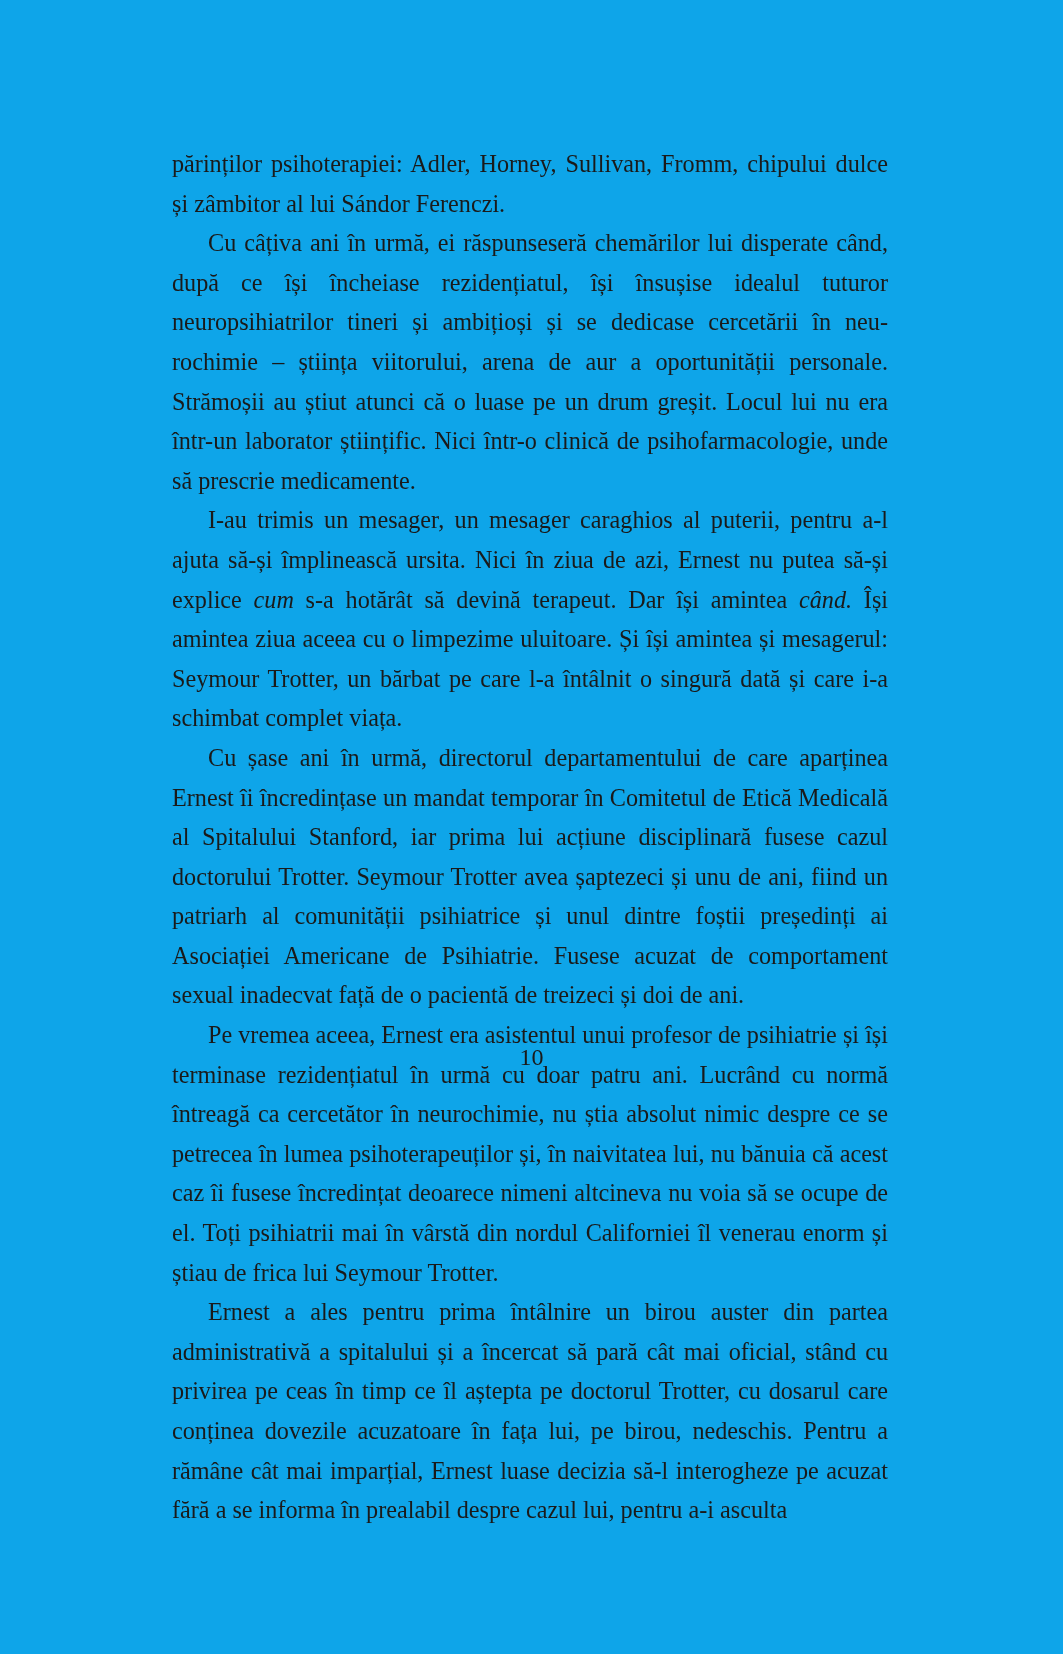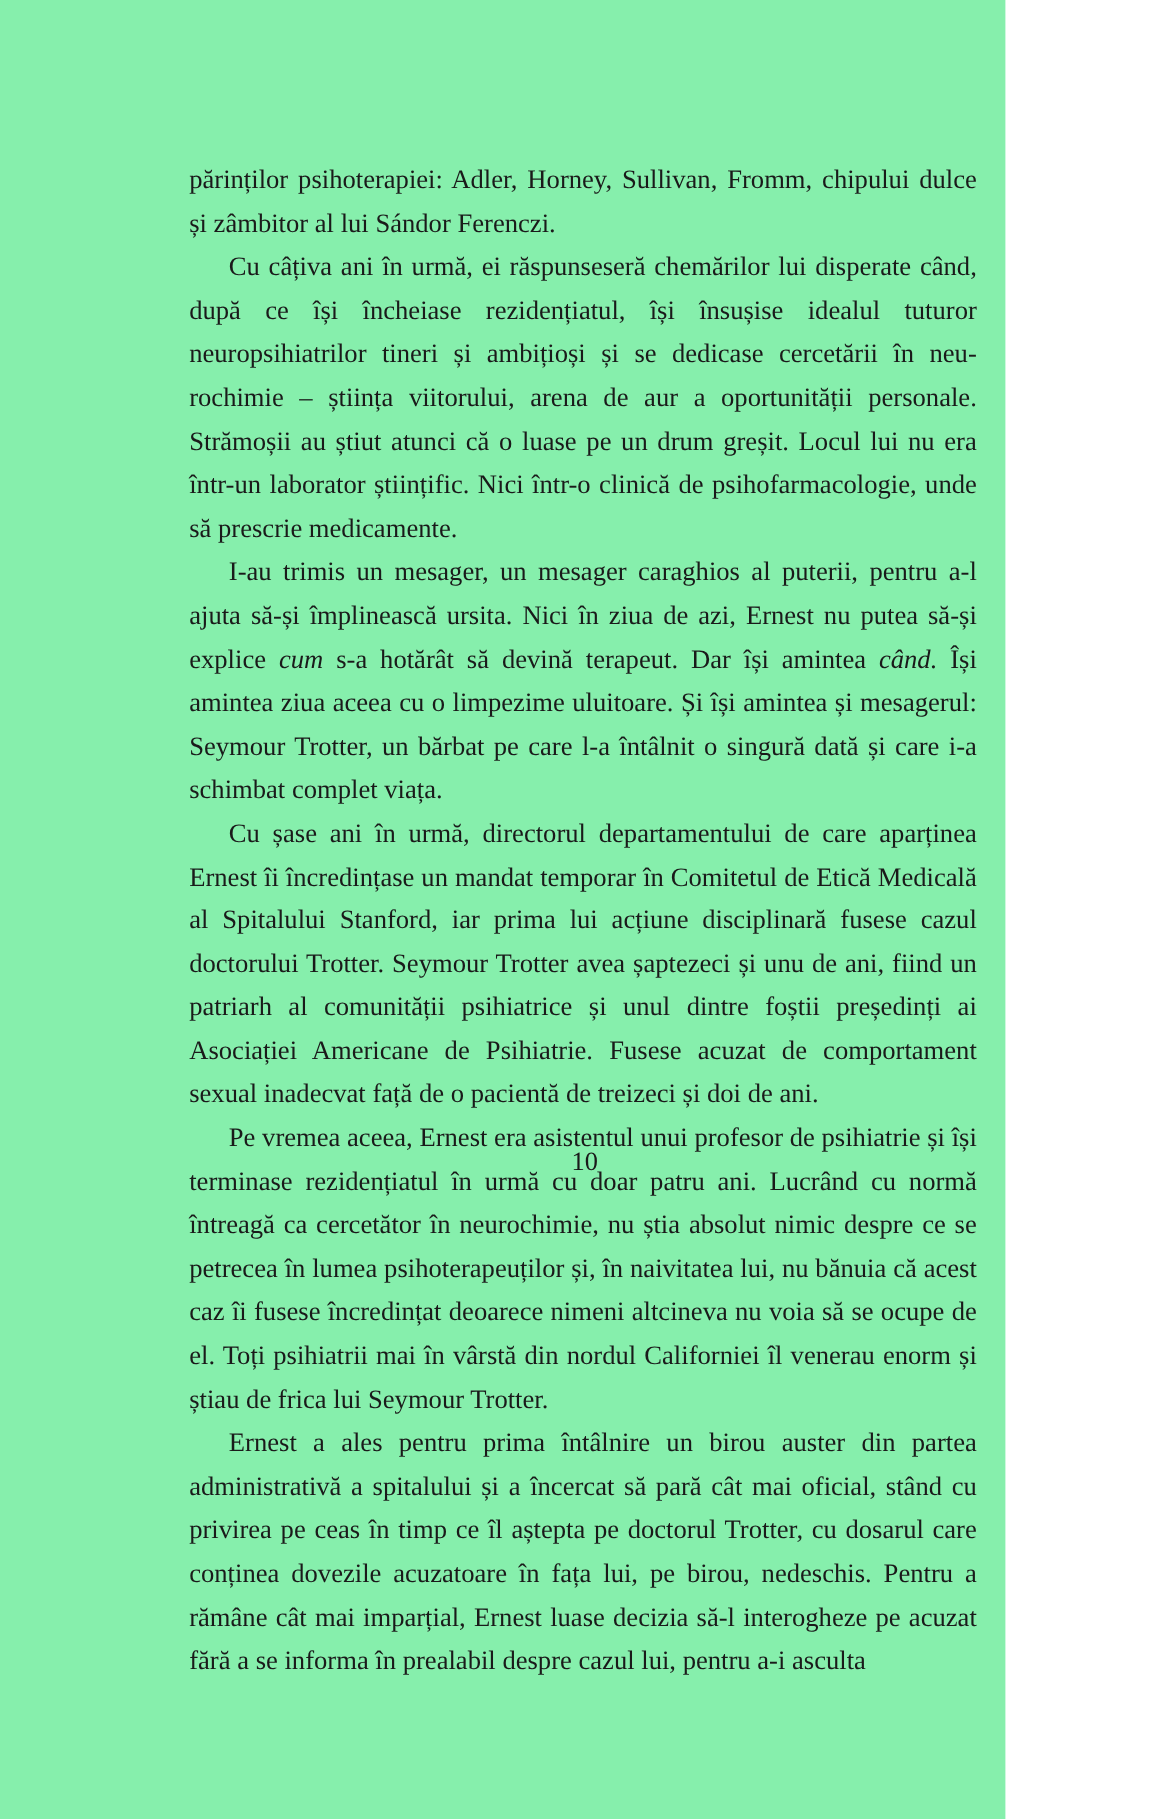--- a/index.html
+++ b/index.html
@@ -12,23 +12,23 @@
       height: 1654px;
       position: relative;
       overflow: hidden;
       font-family: "Liberation Serif", "DejaVu Serif", serif;
       color: #1a1a1a;
     }
     .page {
       position: absolute;
       left: 0;
       top: 0;
-      width: 914px;
+      width: 1063px;
       height: 1654px;
-      background: #86efac;
+      background: #0ea5e9;
       font-family: Liberation Serif, serif;
     }
     .text-block {
       position: absolute;
       left: 172px;
       top: 144px;
       width: 716px;
       font-size: 24.2px;
       line-height: 39.6px;
       text-align: justify;

